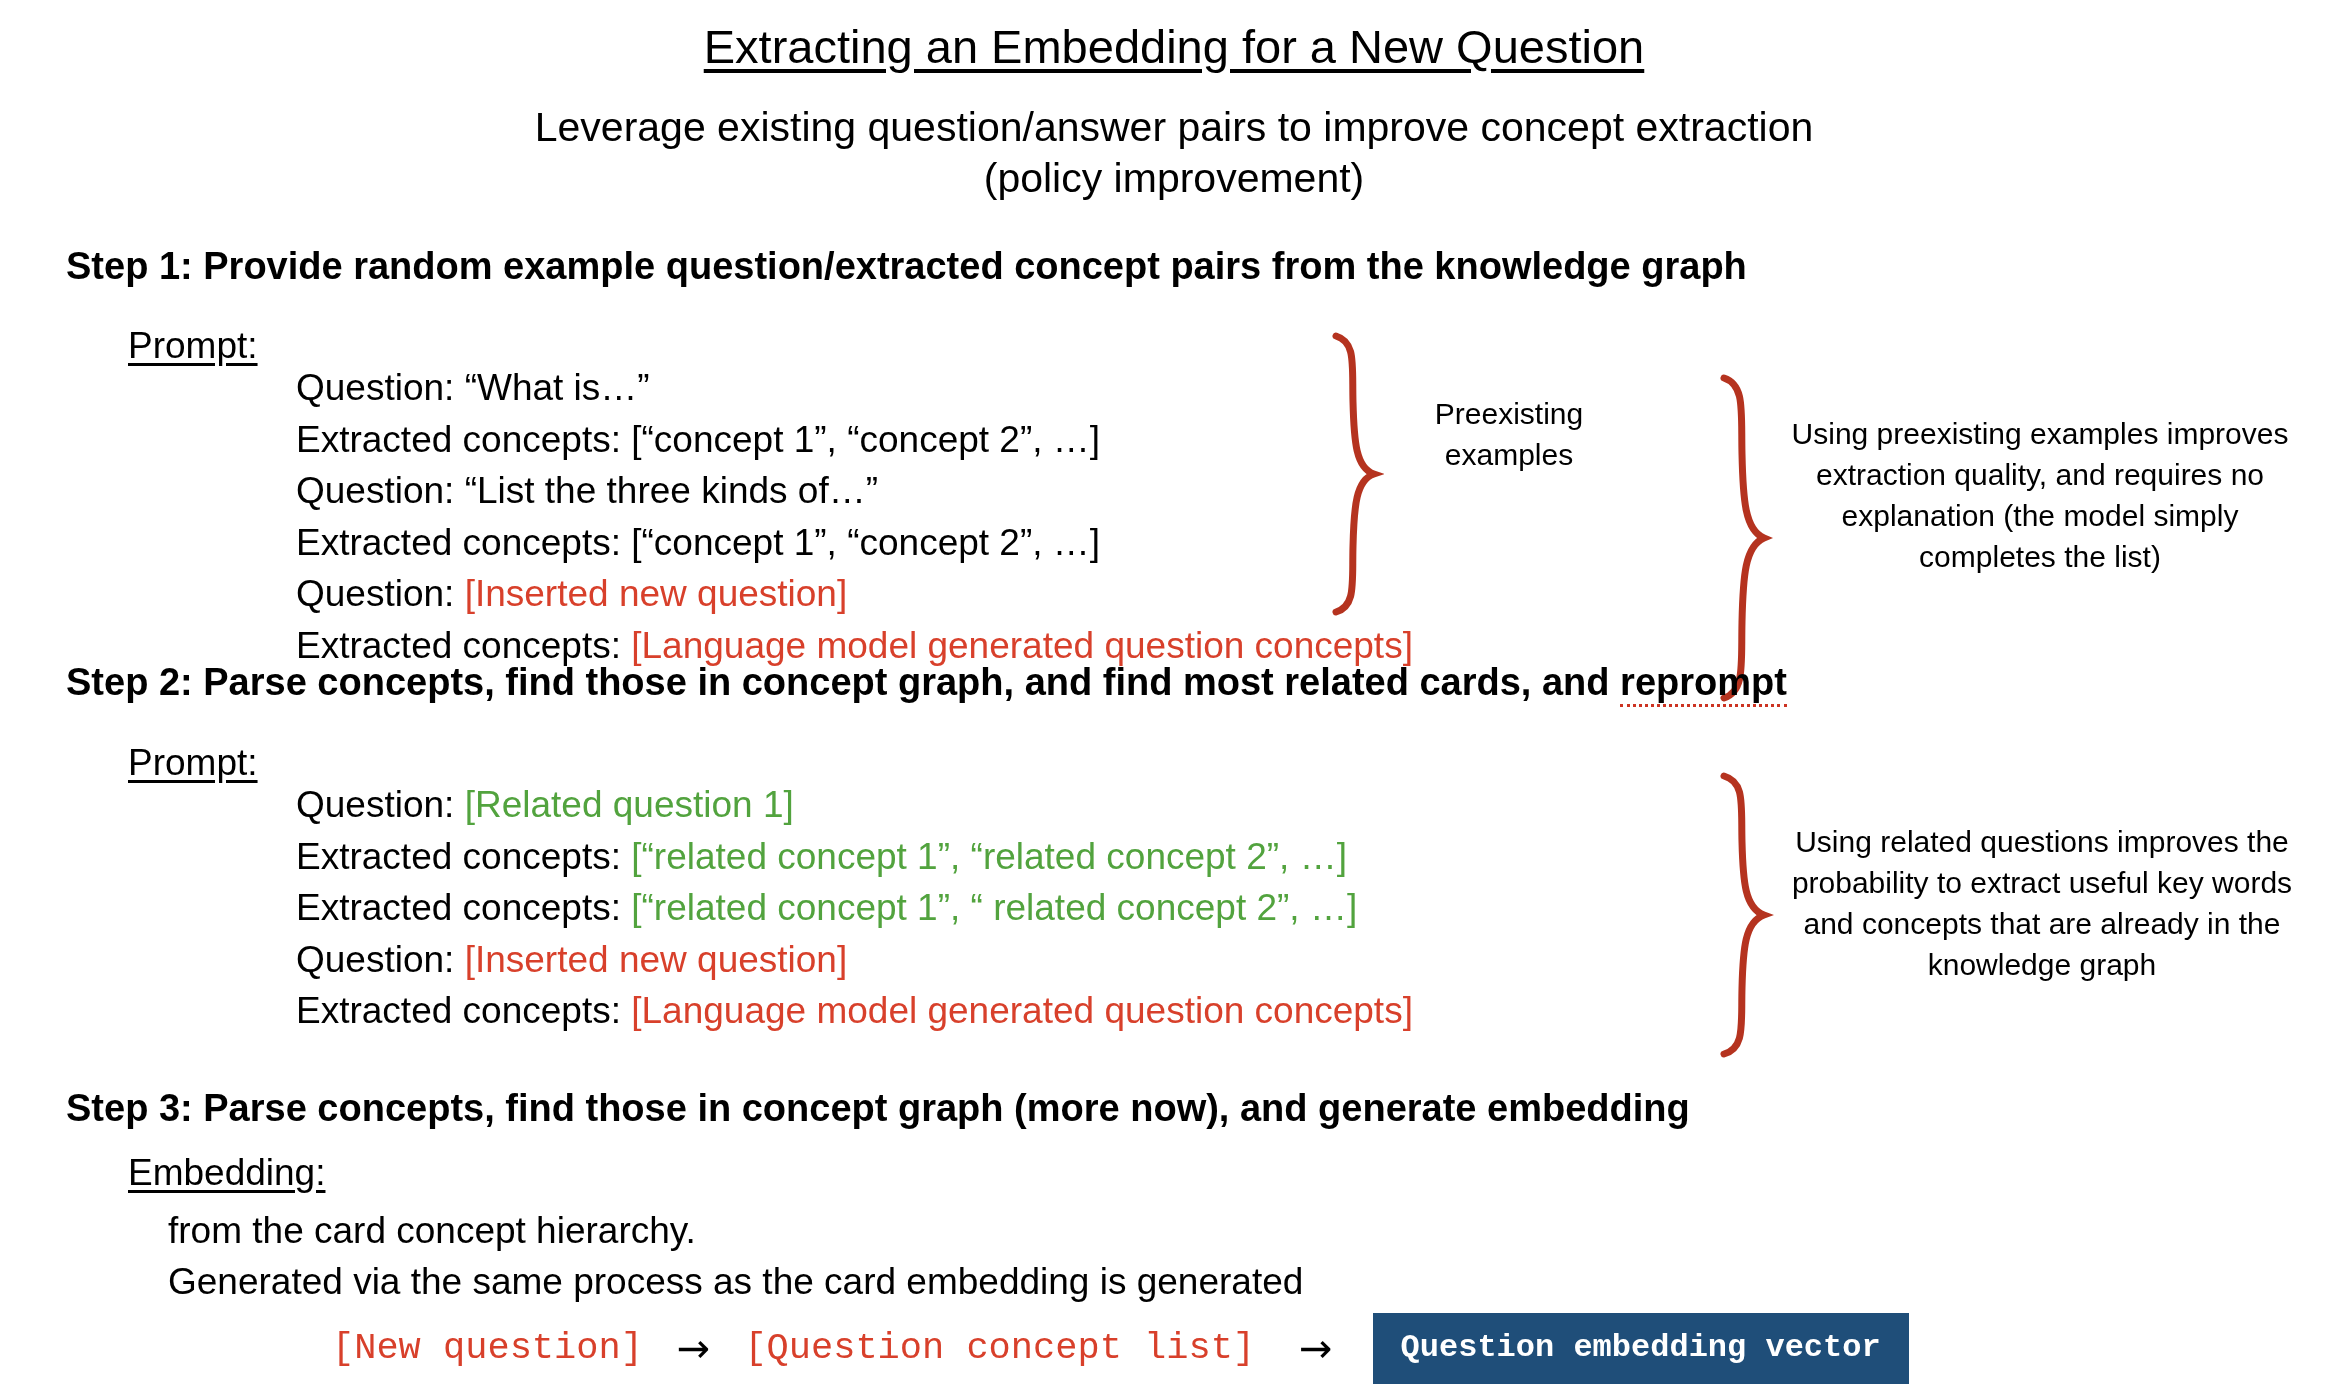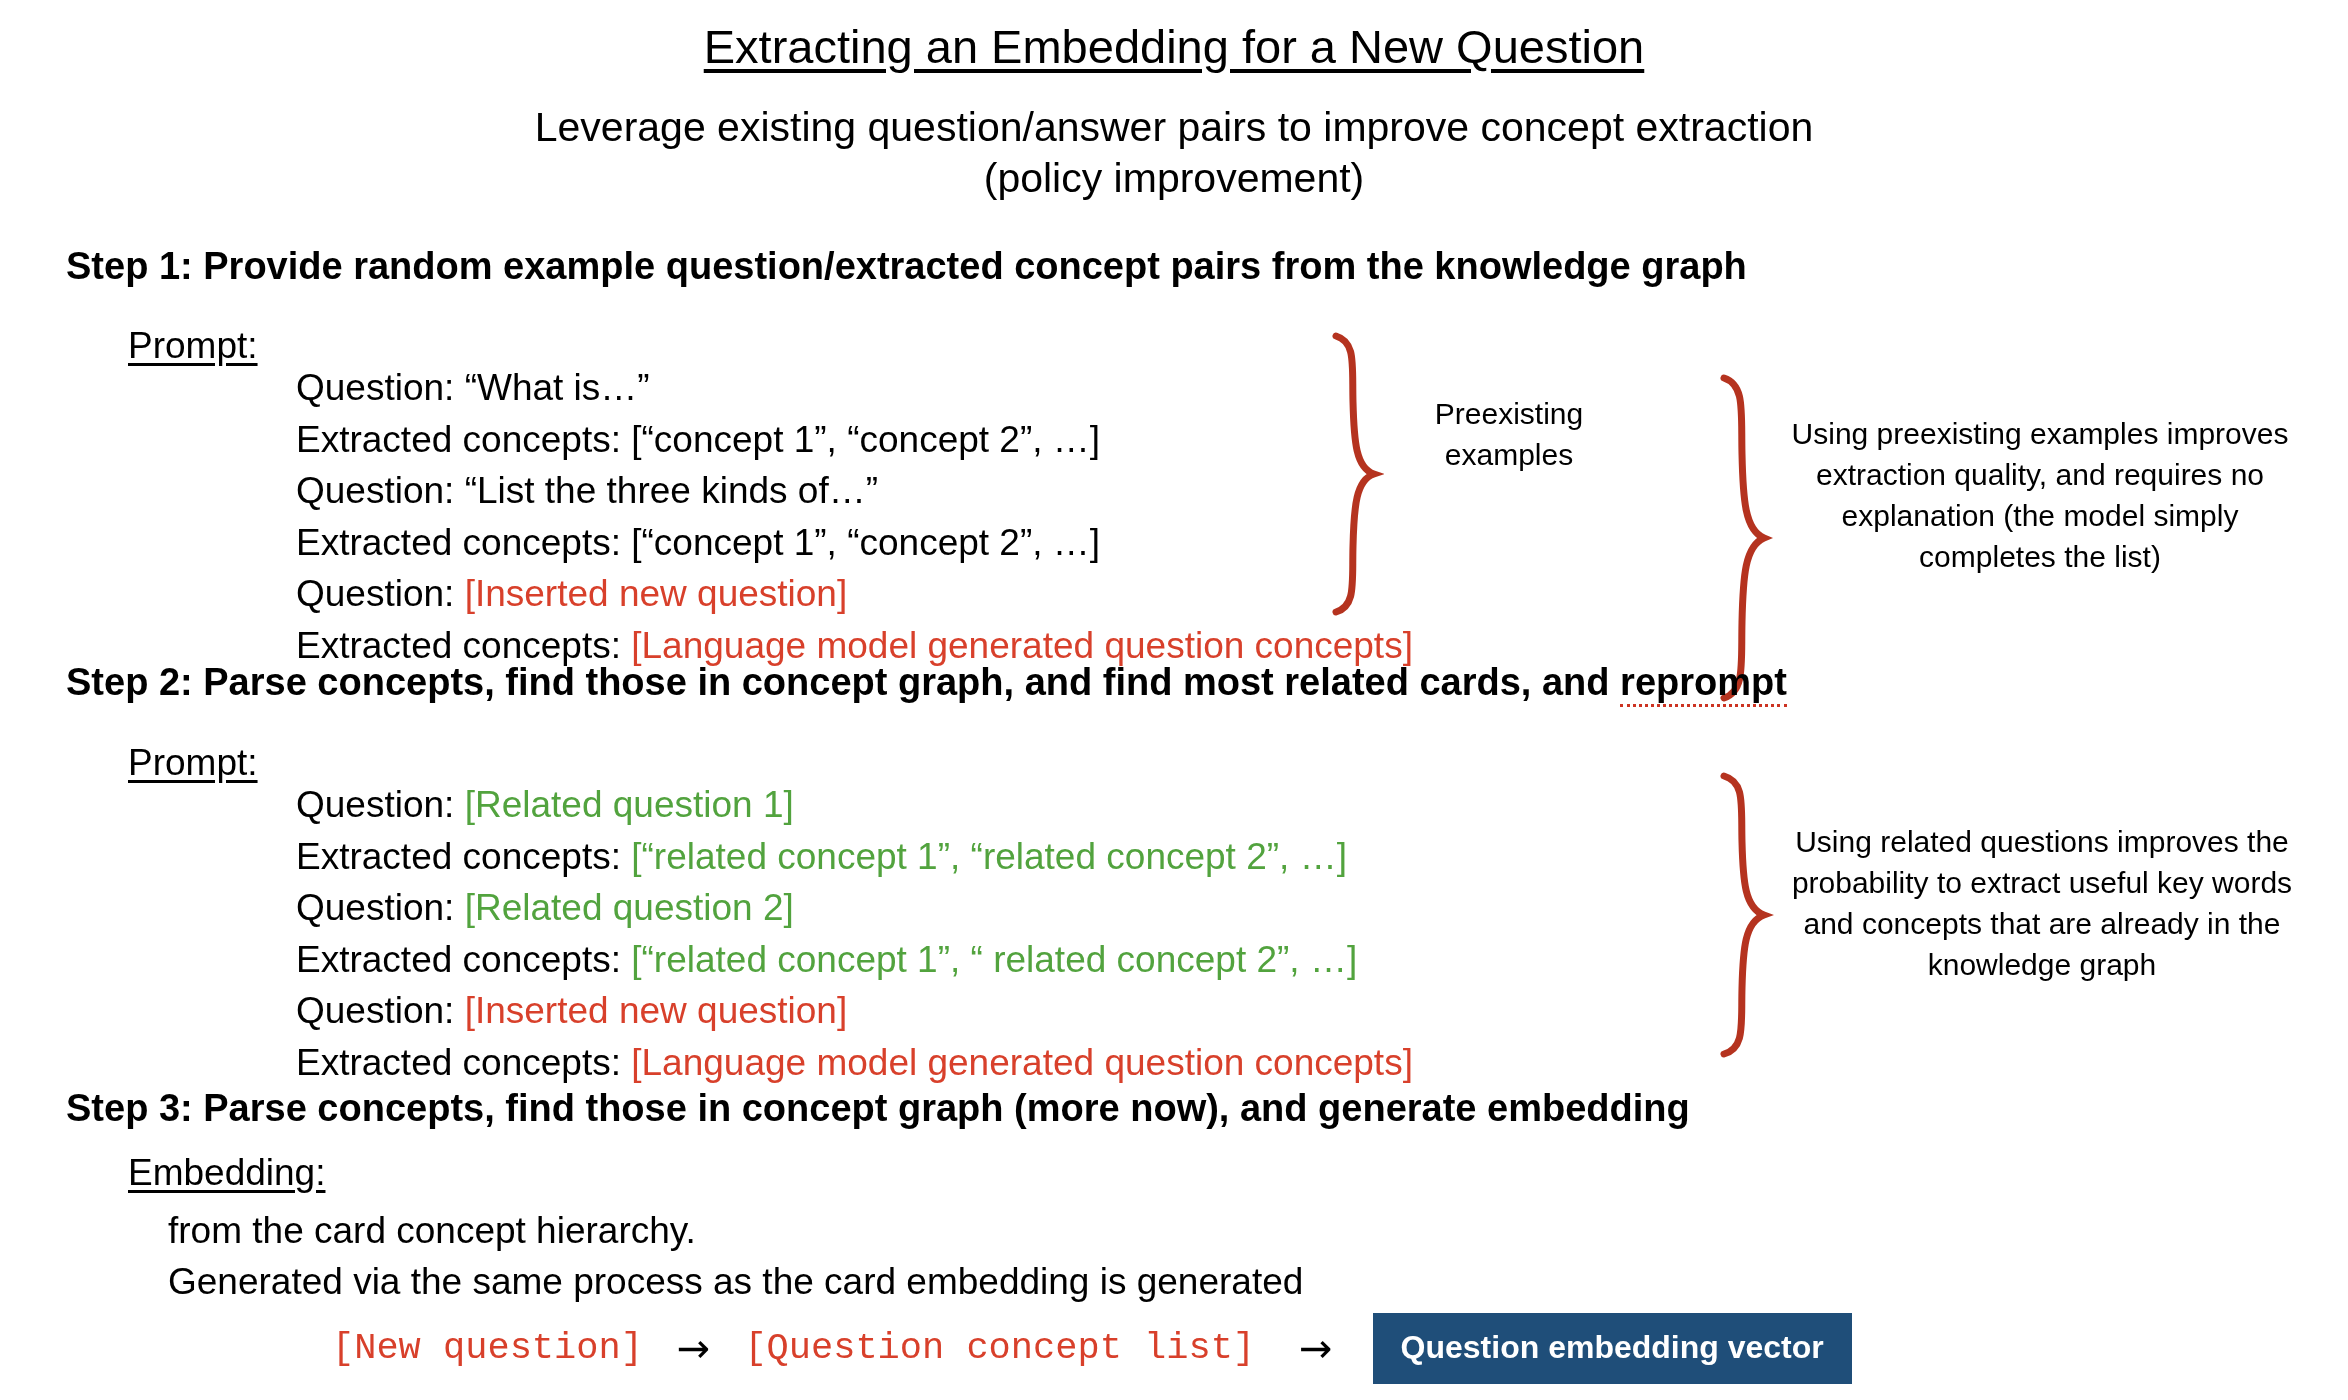--- a/index.html
+++ b/index.html
@@ -136,20 +136,21 @@
     font-family: "DejaVu Sans", sans-serif;
   }
   .flow-arrow.second { margin: 0 40px 0 44px; }
   .vector-box {
     background: #1f4e79;
     color: #ffffff;
     font-size: 32px;
     font-weight: bold;
     padding: 16px 28px 18px 28px;
     white-space: nowrap;
+    font-family: Liberation Mono, monospace;
   }
 </style>
 </head>
 <body>
 
 <div class="title">
   <span class="u">Extracting an Embedding for a New Question</span>
 </div>
 
 <div class="subtitle">
@@ -191,21 +192,20 @@
 
 <div class="step-head step2-head">
   <span>Step 2: Parse concepts, find those in concept graph, and find most related cards, and </span><span class="spell">reprompt</span>
 </div>
 
 <div class="prompt-label p2-label">Prompt:</div>
 
 <div class="prompt-lines p2-lines">
   <div><span>Question: </span><span class="green">[Related question 1]</span></div>
   <div><span>Extracted concepts: </span><span class="green">[“related concept 1”, “related concept 2”, …]</span></div>
-  <div><span>Question: </span><span class="green">[Related question 2]</span></div>
   <div><span>Extracted concepts: </span><span class="green">[“related concept 1”, “ related concept 2”, …]</span></div>
   <div><span>Question: </span><span class="red">[Inserted new question]</span></div>
   <div><span>Extracted concepts: </span><span class="red">[Language model generated question concepts]</span></div>
 </div>
 
 <div class="brace" style="left:1712px; top:770px;">
   <svg width="62" height="288" viewBox="0 0 62 288">
     <path d="M 12 6 C 33 12 29 34 30 72 C 31 112 33 138 52 145 C 33 152 31 178 30 218 C 29 256 33 278 12 284" fill="none" stroke="#b5331f" stroke-width="7" stroke-linecap="round"></path>
   </svg>
 </div>

